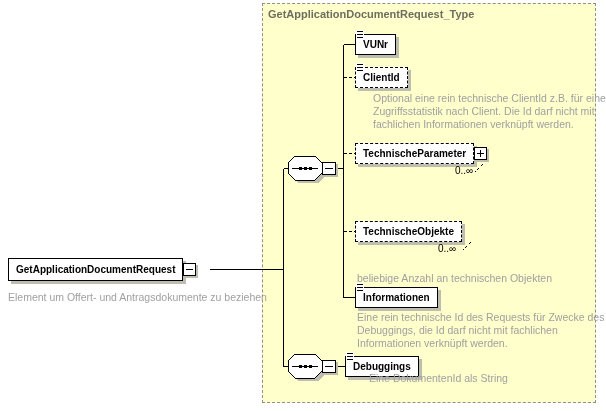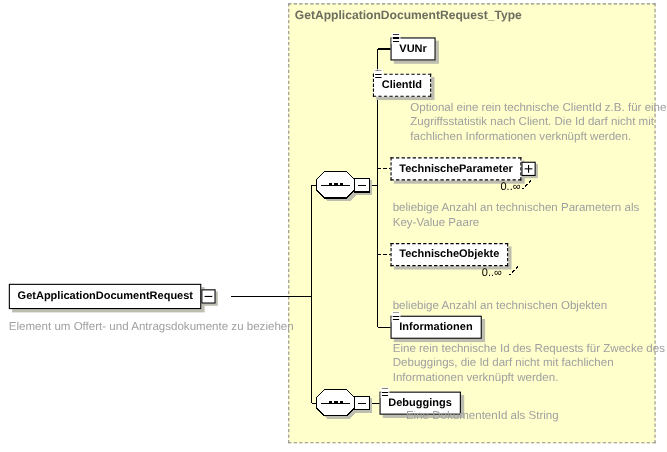--- a/index.html
+++ b/index.html
@@ -100,32 +100,31 @@
     <span>GetApplicationDocumentRequest</span>
     <span class="pm minus"></span>
   </div>
   <div class="desc" style="left:8px;top:291px;white-space:nowrap;">Element um Offert- und Antragsdokumente zu beziehen</div>
 
   <div class="ebox" style="left:355px;top:34px;">
     <span class="ann"></span>
     <span>VUNr</span>
   </div>
 
-  <div class="ebox optional" style="left:339px;top:67px;">
+  <div class="ebox optional" style="left:355px;top:67px;">
     <span class="ann"></span>
     <span>ClientId</span>
   </div>
   <div class="desc" style="left:357px;top:92px;width:248px;margin-left:16px;">Optional eine rein technische ClientId z.B. für eine Zugriffsstatistik nach Client. Die Id darf nicht mit fachlichen Informationen verknüpft werden.</div>
 
   <div class="ebox optional" style="left:355px;top:143px;">
     <span>TechnischeParameter</span>
     <span class="pm plus"></span>
   </div>
   <div class="mult" style="left:455px;top:165px;">0..∞</div>
-  <div class="desc" style="left:357px;top:183px;width:245px;">beliebige Anzahl an technischen Parametern als Key-Value Paare</div>
 
   <div class="ebox optional" style="left:355px;top:221px;">
     <span>TechnischeObjekte</span>
   </div>
   <div class="mult" style="left:438px;top:243px;">0..∞</div>
   <div class="desc" style="left:357px;top:248px;width:272px;margin-top:24px;">beliebige Anzahl an technischen Objekten</div>
 
   <div class="ebox" style="left:355px;top:287px;">
     <span class="ann"></span>
     <span>Informationen</span>

